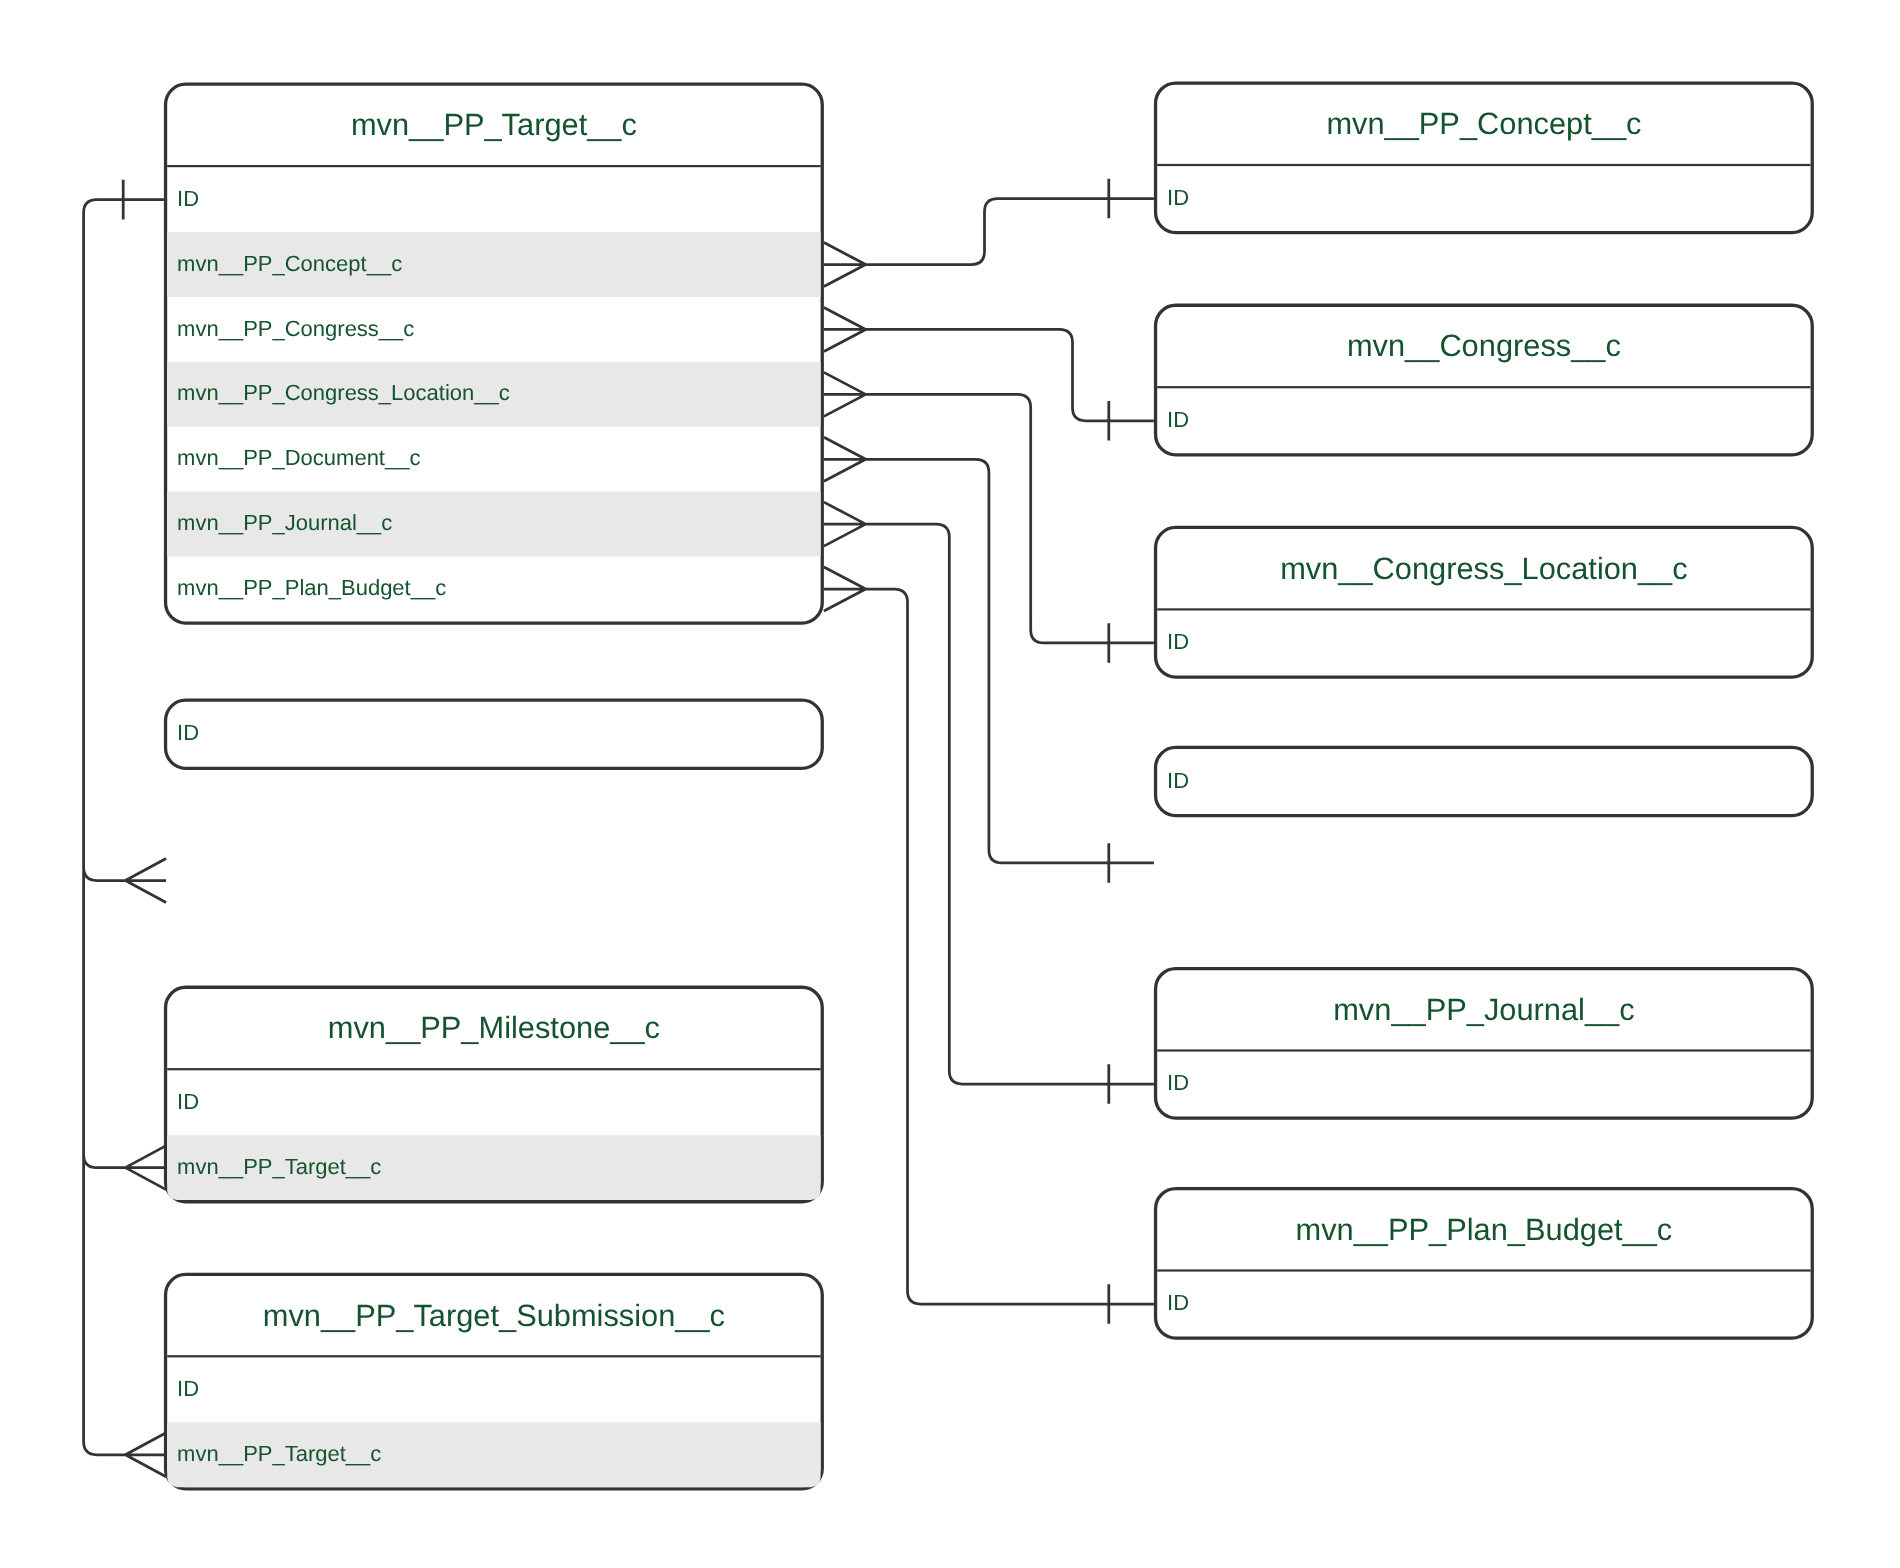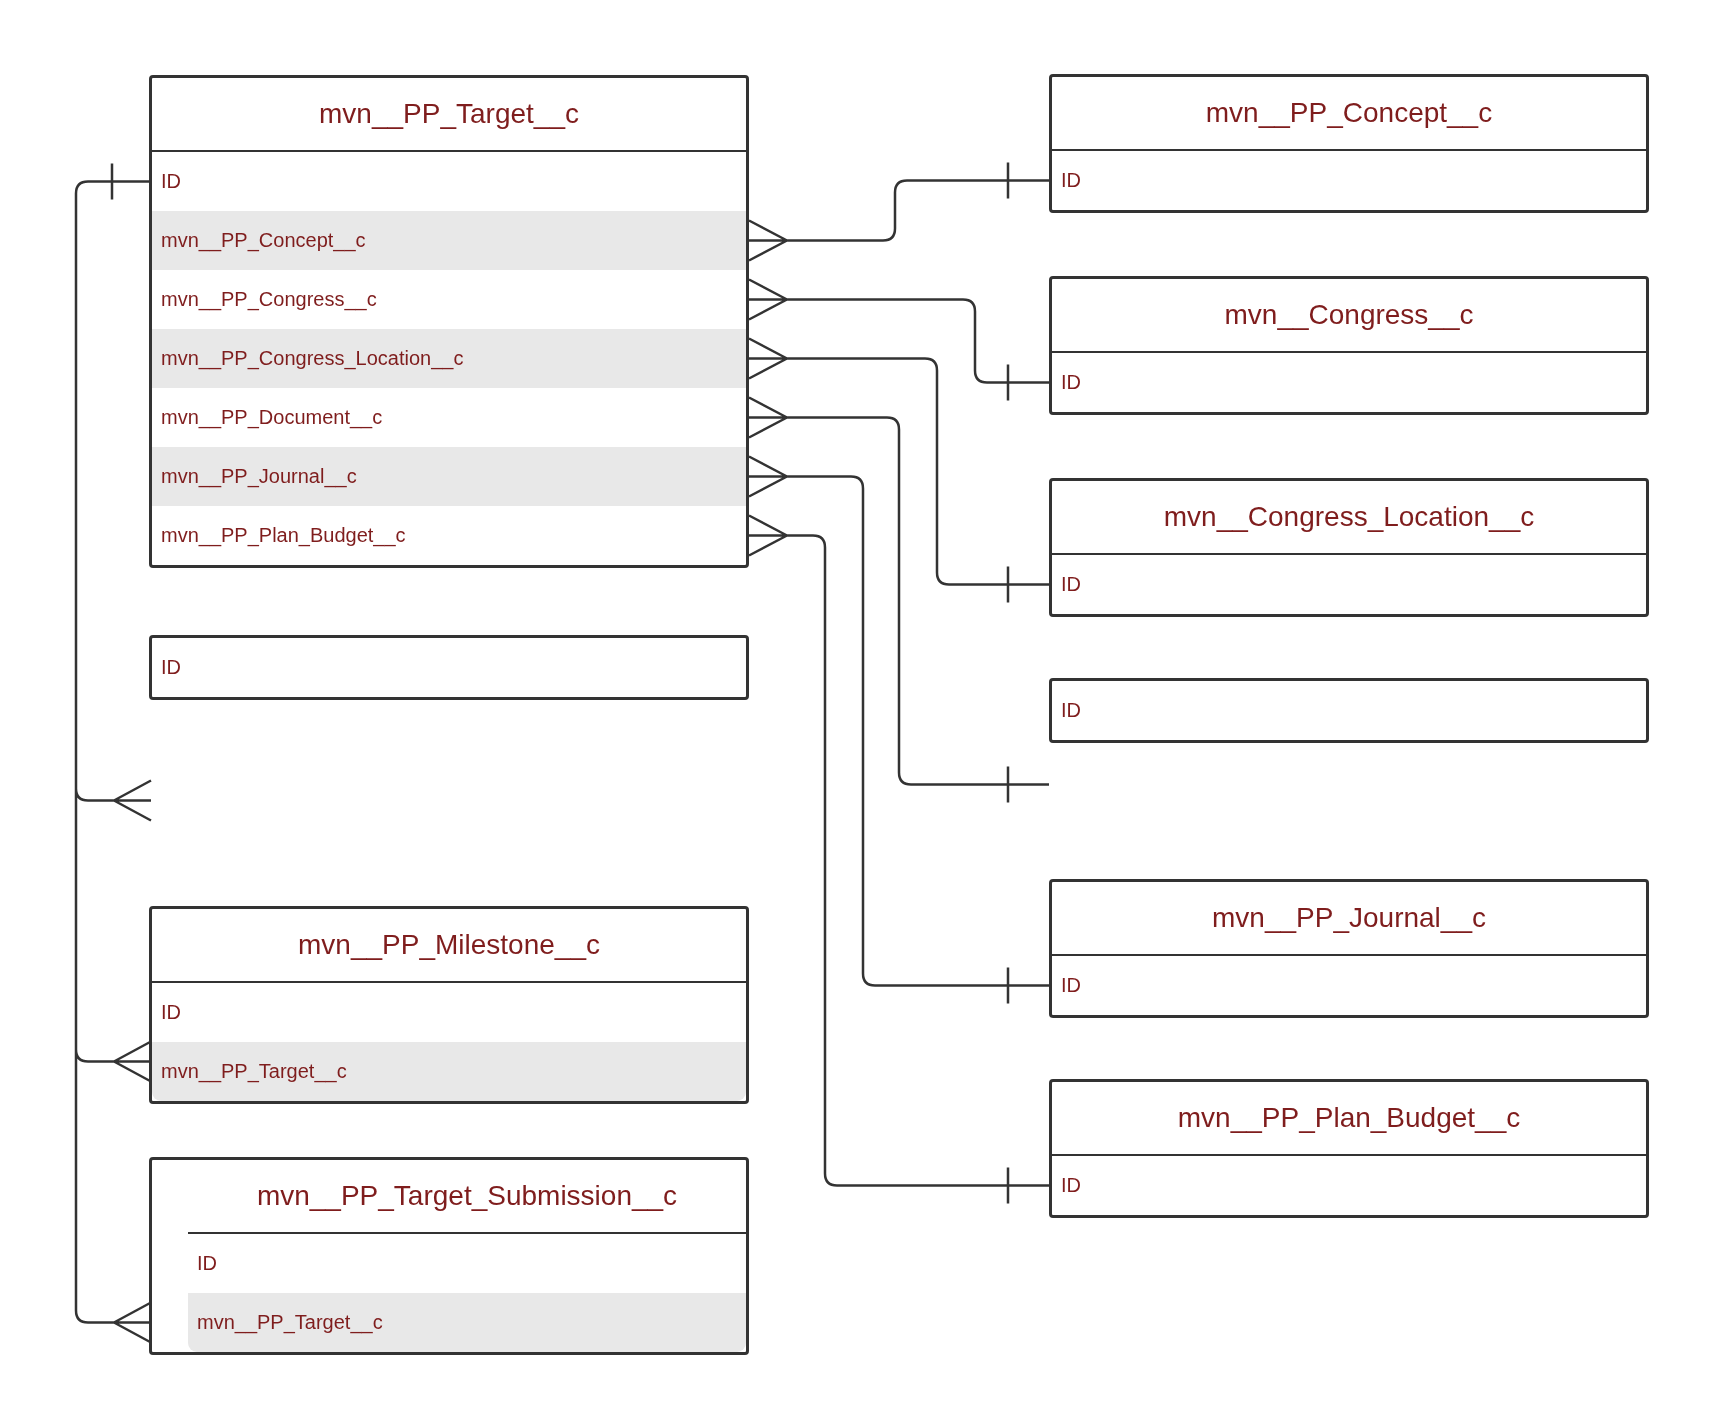--- a/index.html
+++ b/index.html
@@ -11,43 +11,43 @@
     overflow:hidden;
   }
   #wires { position:absolute; left:0; top:0; width:1727px; height:1425px; }
   #wires path { fill:none; stroke:#333333; stroke-width:2.5; }
   .entity {
     position:absolute;
     width:600px;
     box-sizing:border-box;
     background:#ffffff;
     border:3px solid #333333;
-    border-radius:4px;
-    color:#7f1d1d;
+    border-radius:20px;
+    color:#14532d;
   }
   .entity-title {
     height:72px; line-height:72px;
     text-align:center;
     font-size:28px;
     border-bottom:2px solid #333333;
     white-space:nowrap; overflow:hidden;
   }
   .rows .row {
     height:59px; line-height:59px;
     padding-left:9px;
     font-size:20px;
     white-space:nowrap; overflow:hidden;
   }
   .rows .row:nth-child(even) { background:#e8e8e8; }
   .rows .row:last-child { border-radius:0 0 9px 9px; }
   
   .e-target            { left:149px; top:75px;  }
   .e-doc-version       { left:149px; top:635px; }
-  .e-milestone         { left:149px; top:896px;margin-top:10px; }
-  .e-target-submission { left:149px; top:1157px;padding-left:36px;}
+  .e-milestone         { left:149px; top:896px; }
+  .e-target-submission { left:149px; top:1157px;}
   .e-concept           { left:1049px; top:74px;  }
   .e-congress          { left:1049px; top:276px; }
   .e-congress-location { left:1049px; top:478px; }
   .e-cm-document       { left:1049px; top:678px; }
   .e-journal           { left:1049px; top:879px; }
   .e-plan-budget       { left:1049px; top:1079px;}
 </style>
 </head>
 <body>
 

